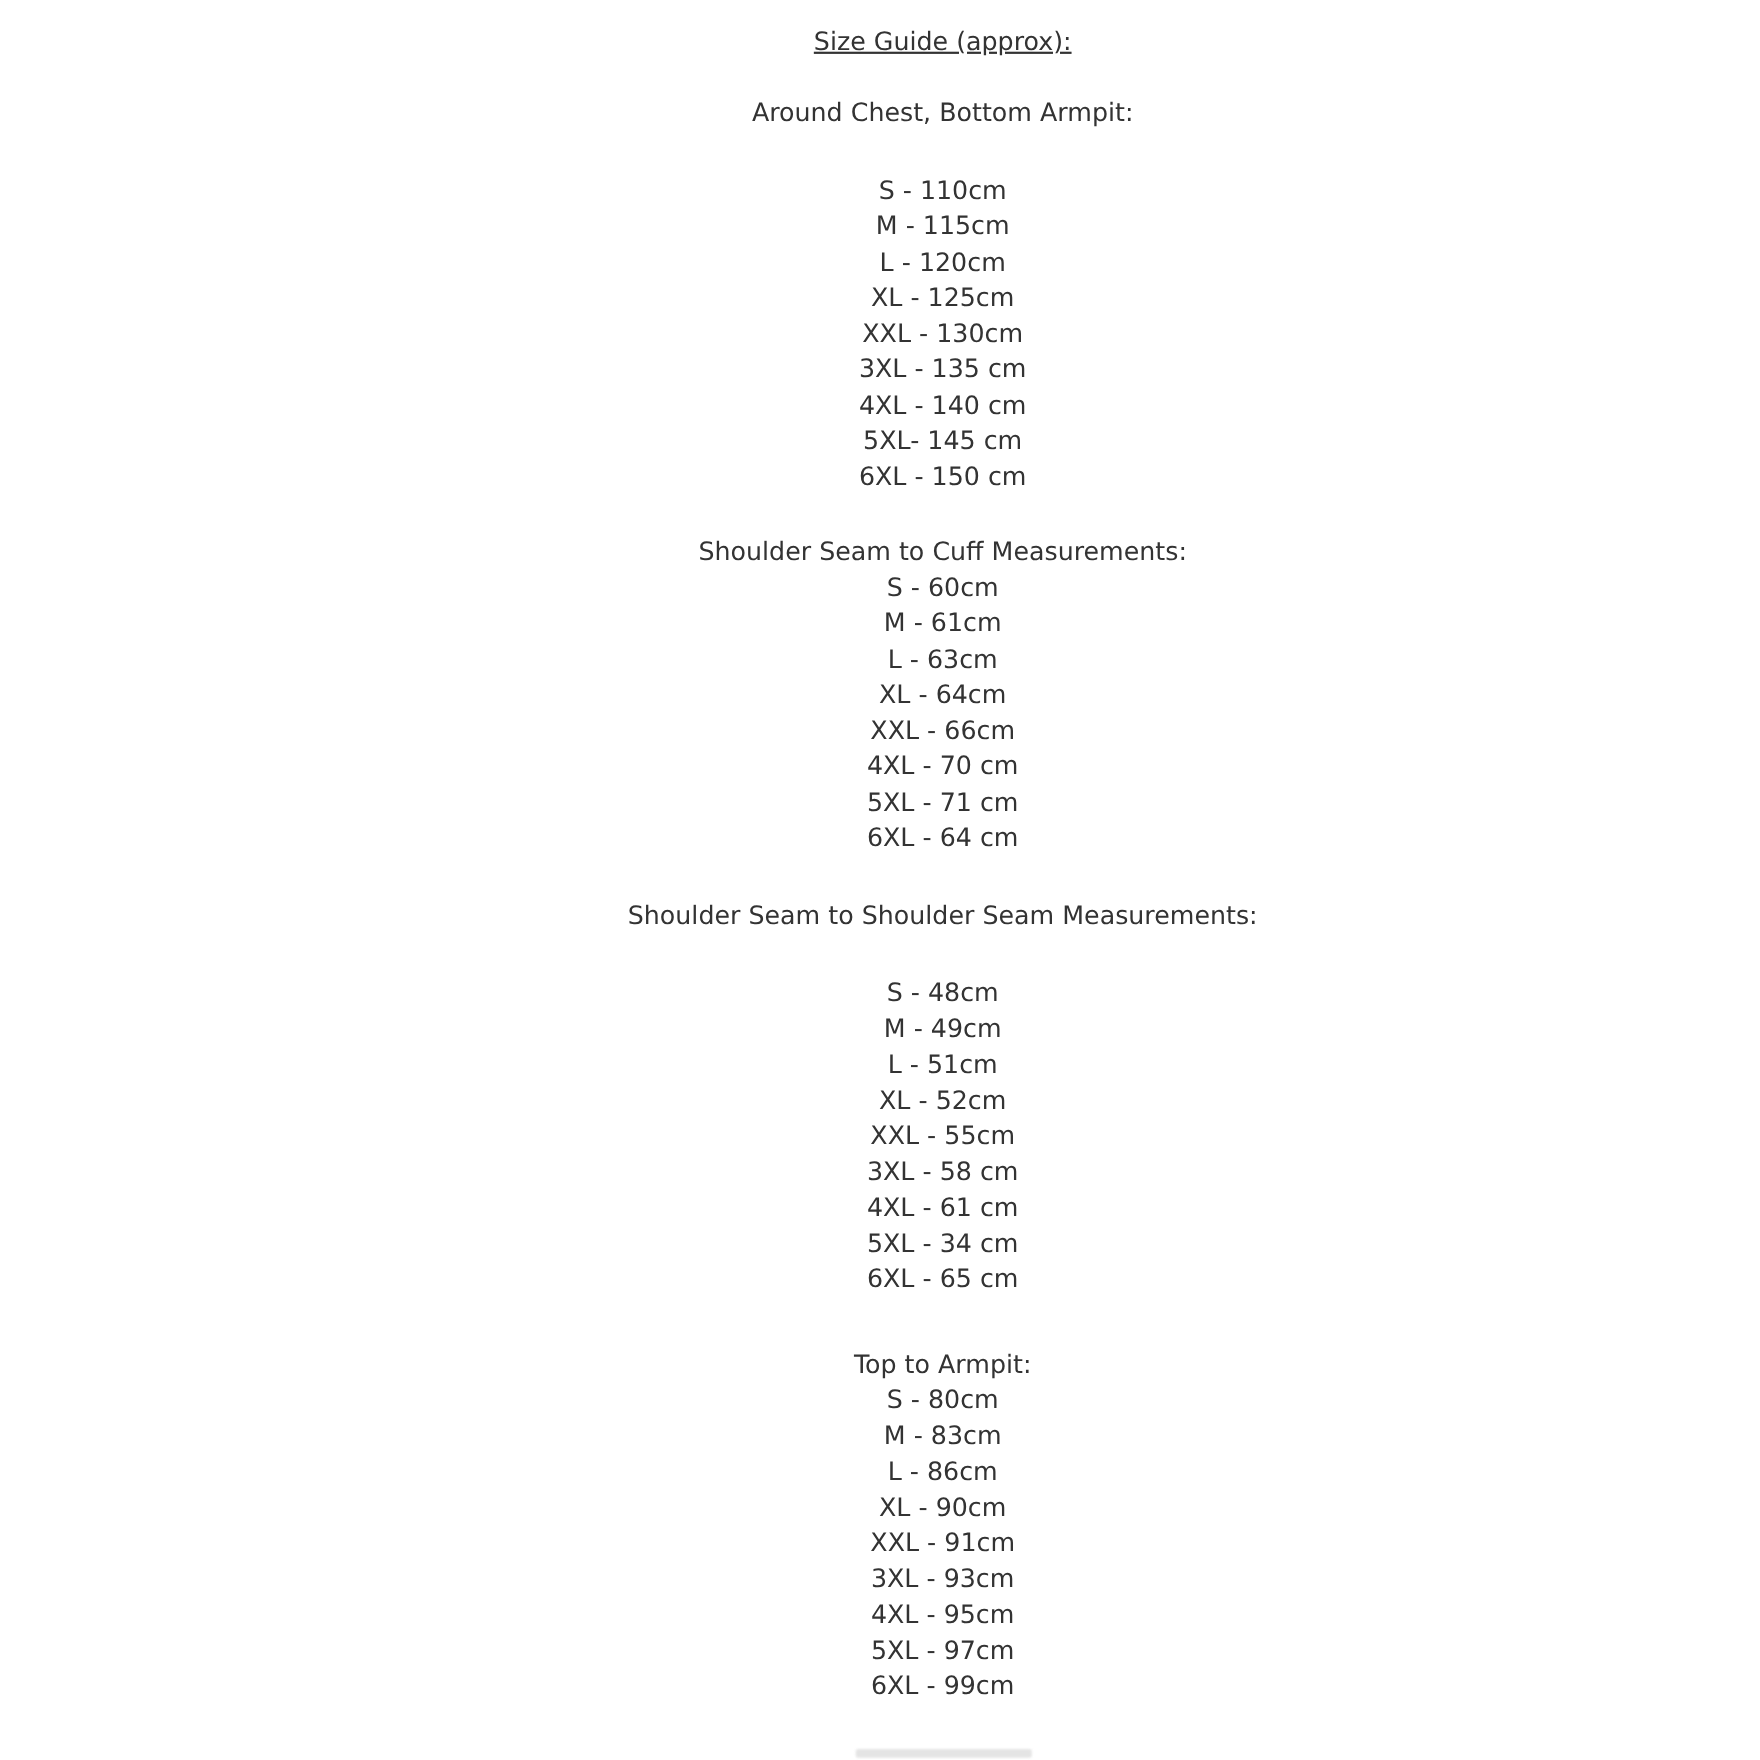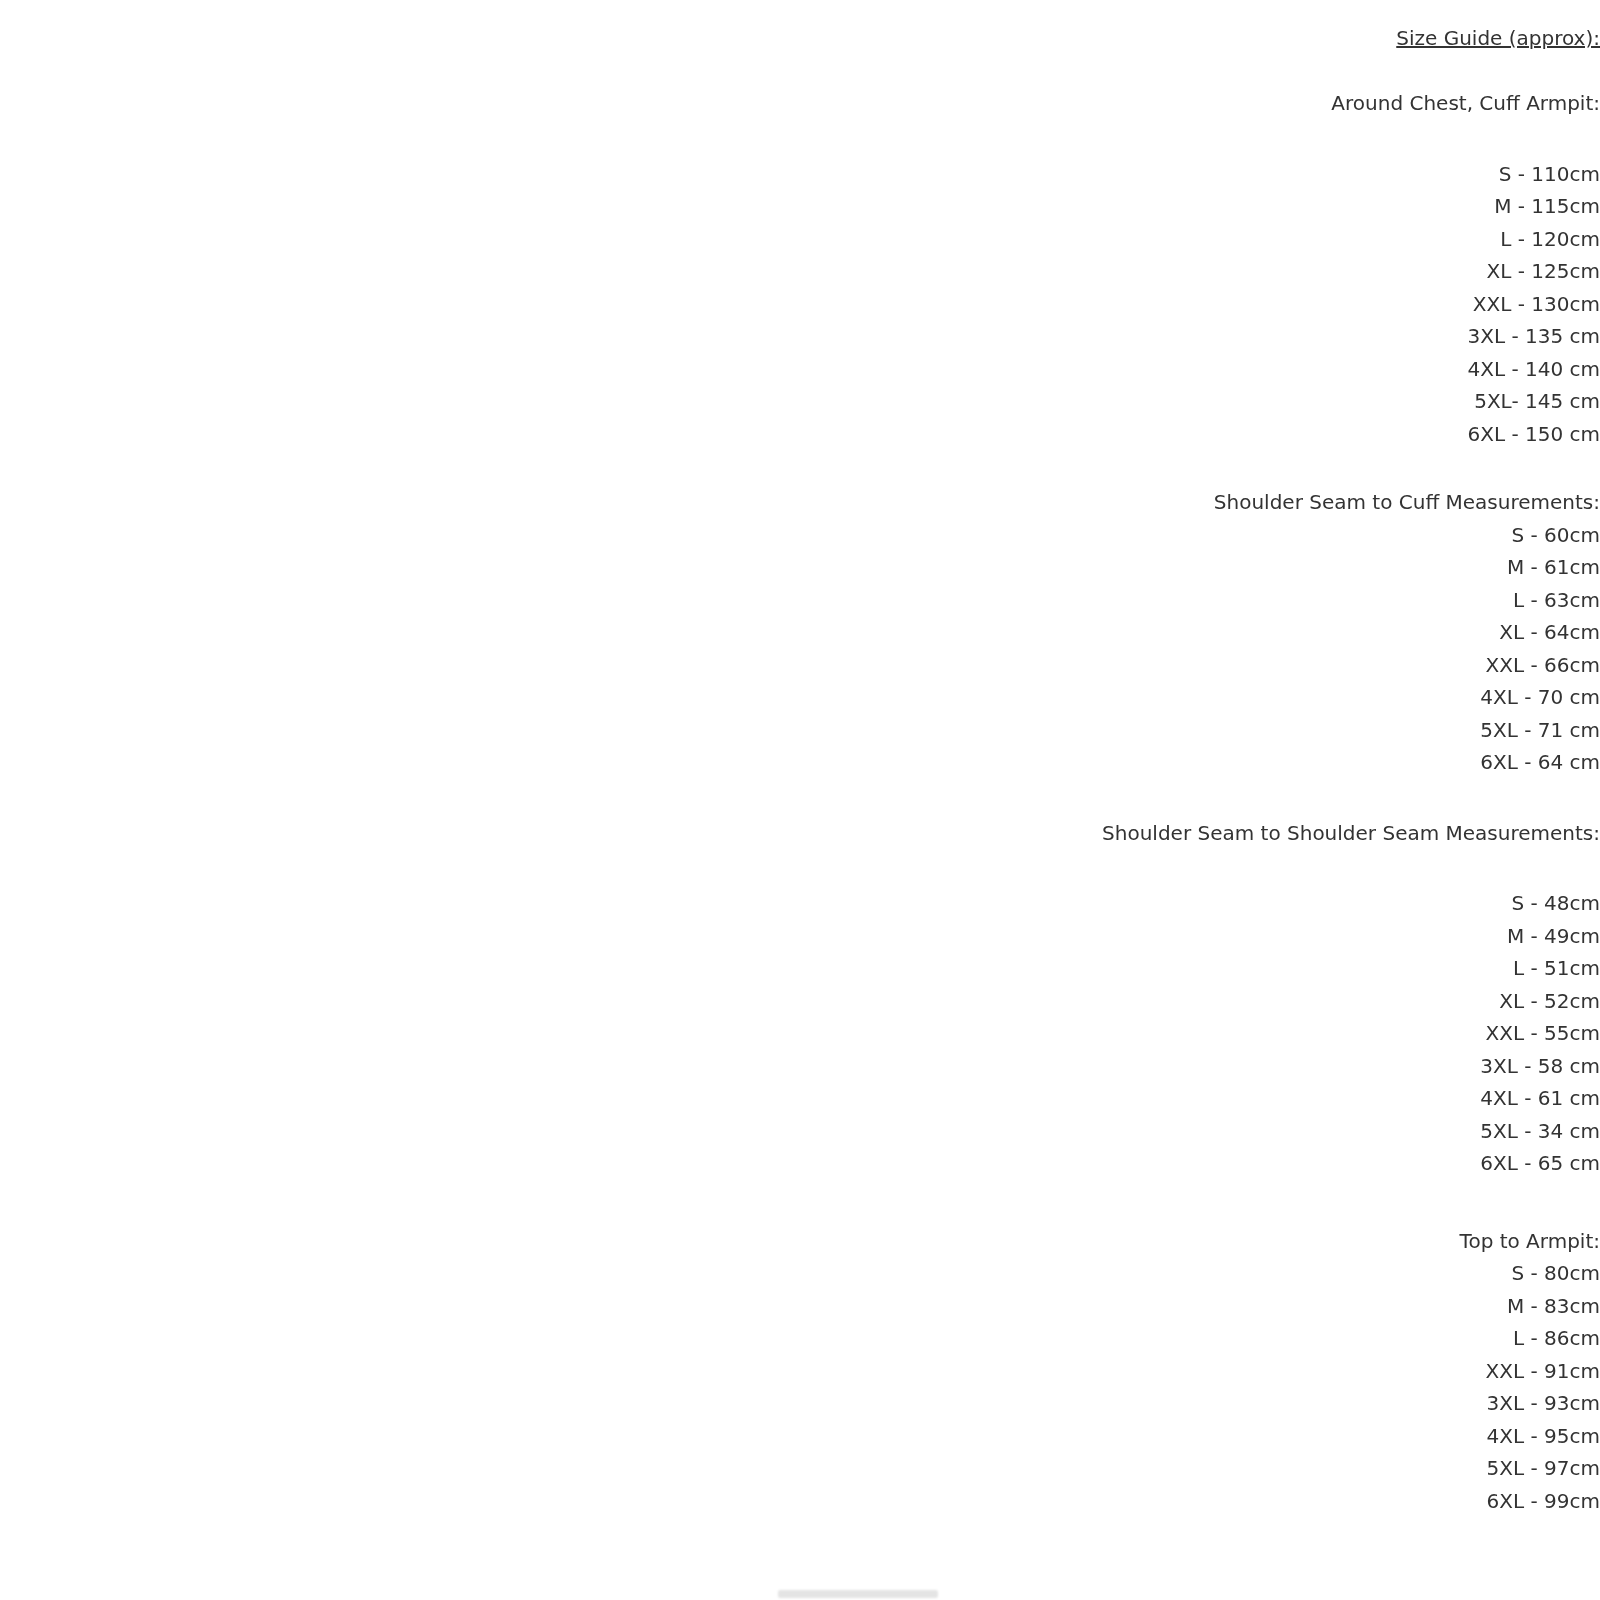--- a/index.html
+++ b/index.html
@@ -11,22 +11,22 @@
     height: 1600px;
     background: #ffffff;
     overflow: hidden;
     position: relative;
     font-family: "DejaVu Sans", "Liberation Sans", sans-serif;
     color: #333333;
   }
   .content {
     margin-left: 114px;   
     padding-top: 22px;
-    text-align: right;
-    font-size: 20px;
+    text-align: center;
+    font-size: 23px;
     line-height: 32.5px;
   }
   .line {
     height: 32.5px;
     white-space: pre;
   }
   .title {
     text-decoration: underline;
   }
   .gap32 { height: 32.5px; }
@@ -48,21 +48,21 @@
 </style>
 </head>
 <body>
 
 <div class="content">
 
   <div class="line title">Size Guide (approx):</div>
   <div class="gap32"></div>
 
   <section>
-    <div class="line heading">Around Chest, Cuff Armpit:</div>
+    <div class="line heading">Around Chest, Bottom Armpit:</div>
     <div class="gap38"></div>
     <div class="line">S - 110cm</div>
     <div class="line">M - 115cm</div>
     <div class="line">L - 120cm</div>
     <div class="line">XL - 125cm</div>
     <div class="line">XXL - 130cm</div>
     <div class="line">3XL - 135 cm</div>
     <div class="line">4XL - 140 cm</div>
     <div class="line">5XL- 145 cm</div>
     <div class="line">6XL - 150 cm</div>
@@ -98,20 +98,21 @@
     <div class="line">6XL - 65 cm</div>
   </section>
 
   <div class="gap45"></div>
 
   <section>
     <div class="line heading">Top to Armpit:</div>
     <div class="line">S - 80cm</div>
     <div class="line">M - 83cm</div>
     <div class="line">L - 86cm</div>
+    <div class="line">XL - 90cm</div>
     <div class="line">XXL - 91cm</div>
     <div class="line">3XL - 93cm</div>
     <div class="line">4XL - 95cm</div>
     <div class="line">5XL - 97cm</div>
     <div class="line">6XL - 99cm</div>
   </section>
 
 </div>
 
 <div class="cutoff"></div>

